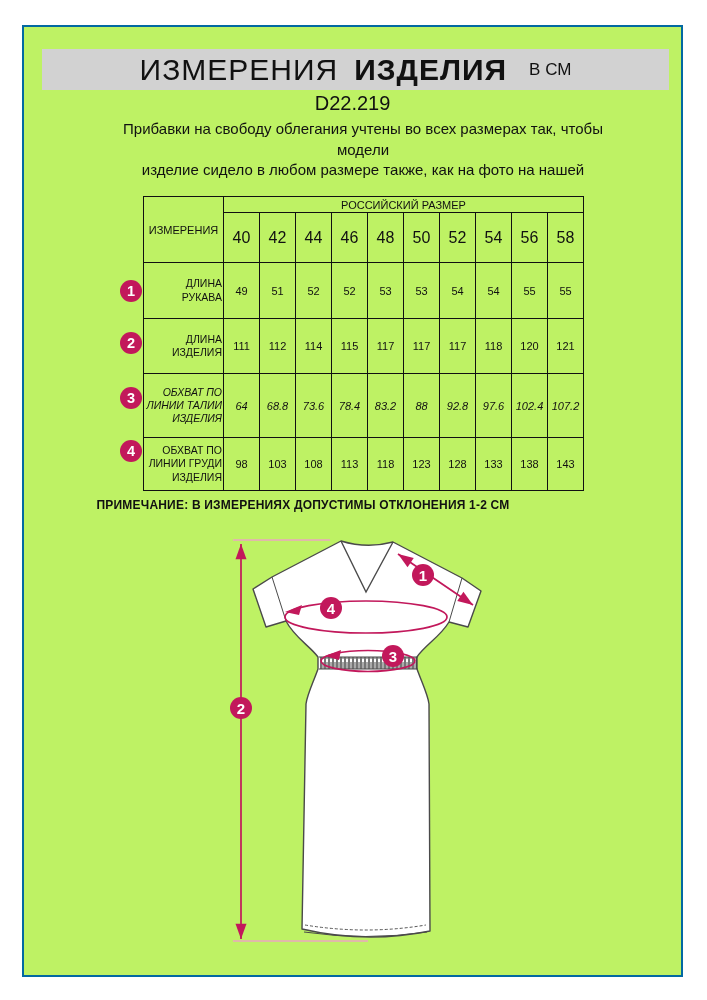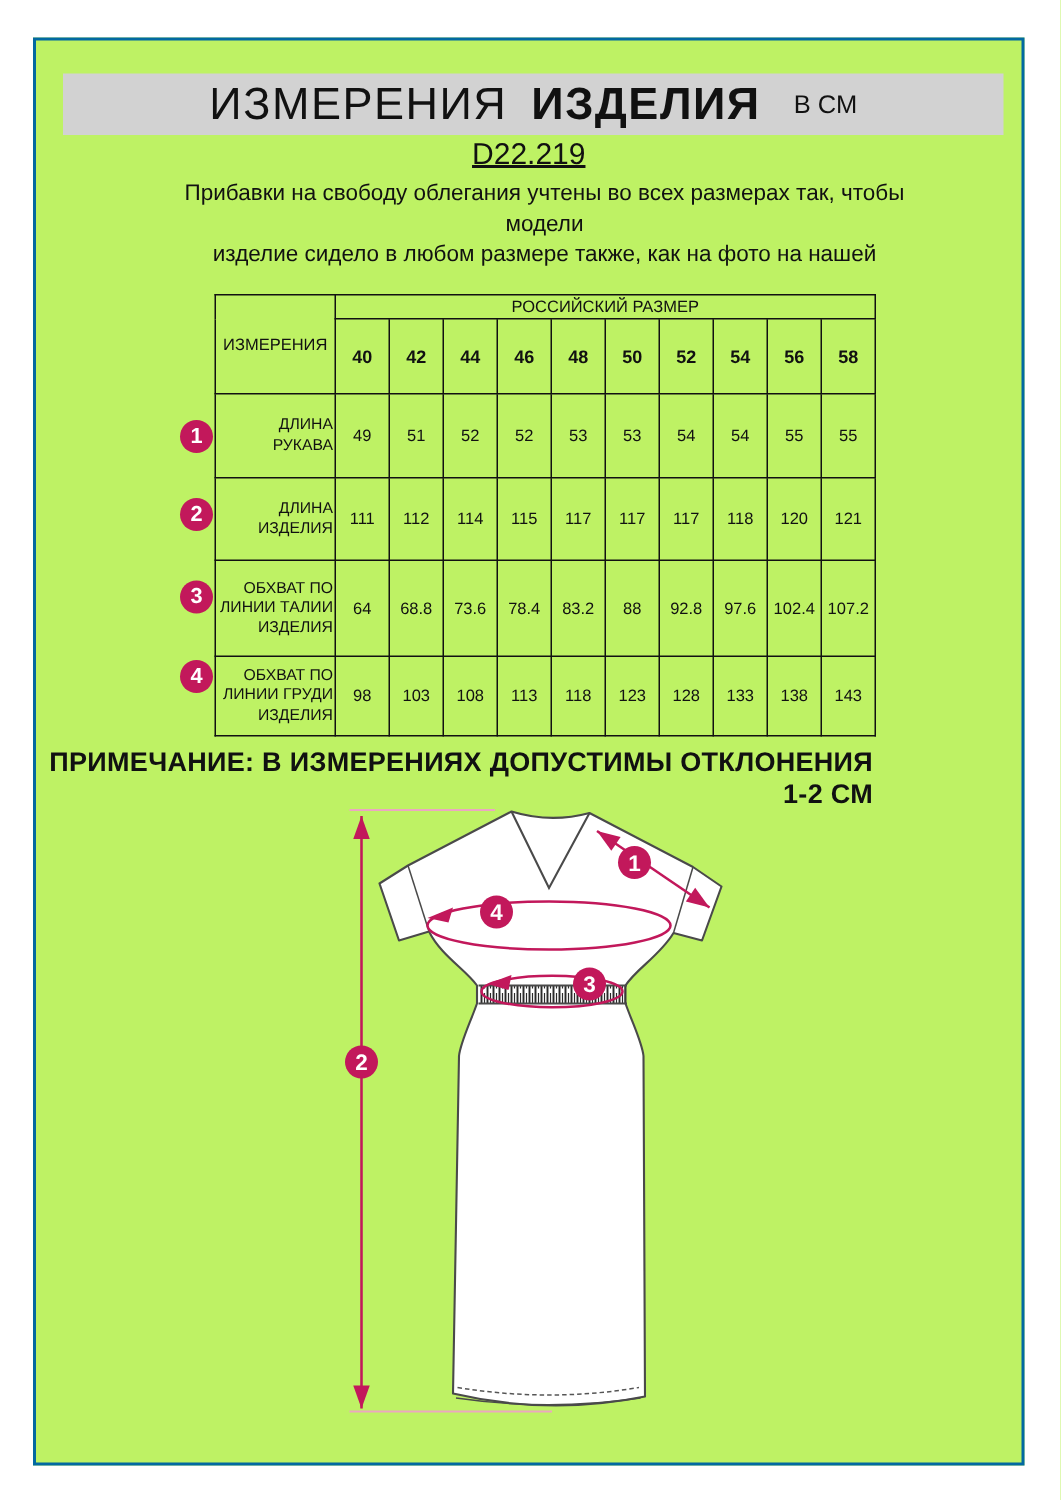--- a/index.html
+++ b/index.html
@@ -15,53 +15,52 @@
     position:absolute;left:18px;top:22px;width:627px;height:41px;
     background:#d2d2d2;display:flex;align-items:center;justify-content:center;
     white-space:nowrap;
   }
   .title-main{font-size:30px;font-weight:400;letter-spacing:1px;}
   .title-secondary{font-size:30px;font-weight:700;margin-left:16px;letter-spacing:1px;}
   .title-units{font-size:17px;font-weight:400;margin-left:22px;}
   .model-code{
     position:absolute;left:0;top:65px;width:657px;text-align:center;
     font-size:20px;
-    text-decoration:underline;
   }
   .description{
     position:absolute;left:0;top:92px;width:678px;text-align:center;
     font-size:15px;line-height:1.38;
   }
   .size-table{
     position:absolute;left:119px;top:169px;border-collapse:collapse;
     table-layout:fixed;
   }
   .size-table td,.size-table th{
     border:1.5px solid #111;text-align:center;vertical-align:middle;
     padding:0;font-weight:400;
   }
   .size-table .col-measure{width:79px;}
   .size-table .col-size{width:35px;}
   .size-table .group-header td{height:15px;font-size:11px;}
-  .size-table .sizes-row td{height:49px;font-size:12px;font-weight:700;}
+  .size-table .sizes-row td{height:49px;font-size:16px;font-weight:400;}
   .size-table .measure-header{font-size:11.5px;}
   .size-table .row-label{font-size:10.5px;line-height:1.25;padding:2px 1px;text-align:right;}
   .size-table .val{font-size:11px;}
   .r1 td{height:51px;}
   .r2 td{height:50px;}
-  .r3 td{height:59px;}
+  .r3 td{height:59px;font-style:italic;}
   .r4 td{height:48px;}
   .badge{
     position:absolute;width:22px;height:22px;border-radius:50%;
     background:#c2185b;color:#fff;font-size:14.5px;font-weight:700;
     display:flex;align-items:center;justify-content:center;
   }
   .note{
-    position:absolute;left:0;top:471px;width:558px;text-align:right;
-    font-size:18px;font-weight:700;letter-spacing:0.2px;
+    position:absolute;left:0;top:471px;width:558px;text-align:center;
+    font-size:12px;font-weight:700;letter-spacing:0.2px;
   }
   .sketch{position:absolute;left:0;top:0;width:707px;height:1000px;}
 </style>
 </head>
 <body>
 
 <div class="frame">
 
   <div class="title-bar">
     <span class="title-main">ИЗМЕРЕНИЯ</span>

